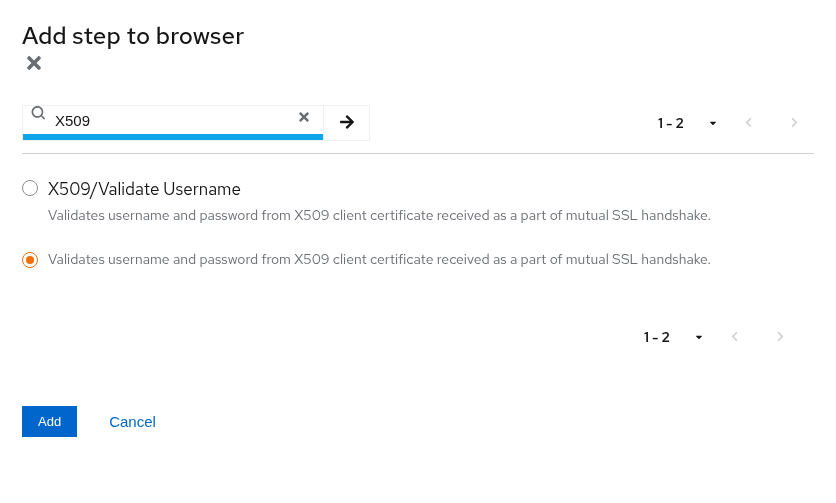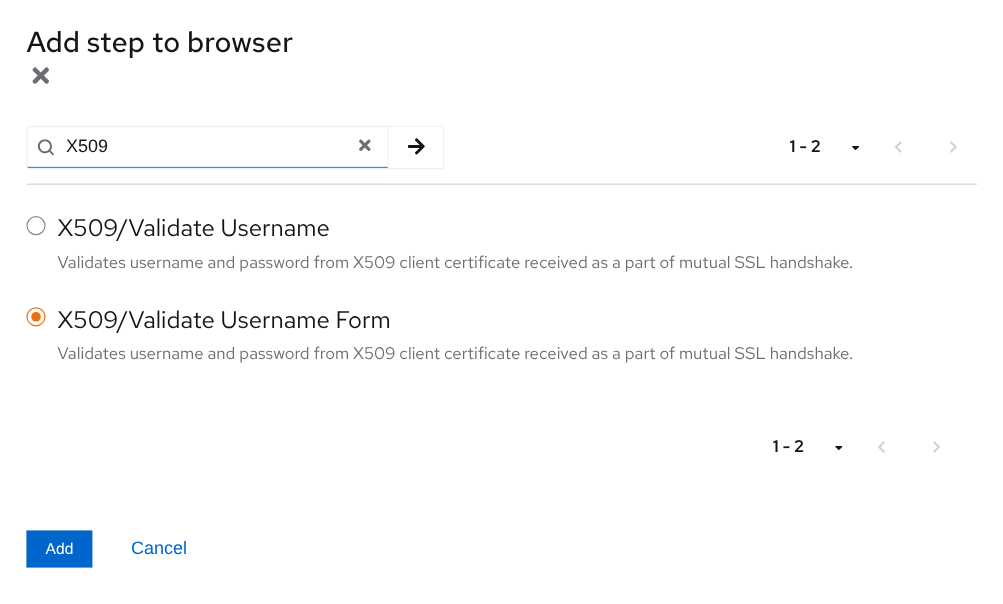--- a/index.html
+++ b/index.html
@@ -45,24 +45,23 @@
     margin-top: 28px;
   }
   .search-group {
     display: inline-flex;
     border: 1px solid #f0f0f0;
     height: 36px;
     background: #fff;
   }
   .search-box {
     display: inline-flex;
-    align-items: center;
     width: 300px;
     padding: 0 8px;
-    border-bottom: 1px solid #0ea5e9;
+    border-bottom: 6px solid #0ea5e9;
     position: relative;
   }
   .search-icon { color: #6a6e73; margin-right: 8px; display:flex; }
   .search-icon svg { width:14px; height:14px; }
   .search-input {
     border: none;
     outline: none;
     font-size: 15px;
     flex: 1;
     color: #151515;
@@ -147,21 +146,21 @@
     content: '';
     position: absolute;
     top: 50%; left: 50%;
     width: 8px; height: 8px;
     background: #ef6d0a;
     border-radius: 50%;
     transform: translate(-50%, -50%);
   }
   .option-body { flex:1; }
   .option-title {
-    font-size: 20px;
+    font-size: 17px;
     color: #151515;
     margin-bottom: 6px;
     cursor:pointer;
   }
   .option-desc {
     font-size: 14px;
     color: #6a6e73;
     line-height: 1.4;
   }
 
@@ -270,21 +269,20 @@
     <div class="radio"></div>
     <div class="option-body">
       <div class="option-title">X509/Validate Username</div>
       <div class="option-desc">Validates username and password from X509 client certificate received as a part of mutual SSL handshake.</div>
     </div>
   </div>
 
   <div class="option">
     <div class="radio selected"></div>
     <div class="option-body">
-      <div class="option-title">X509/Validate Username Form</div>
       <div class="option-desc">Validates username and password from X509 client certificate received as a part of mutual SSL handshake.</div>
     </div>
   </div>
 
   <div class="bottom-pagination">
     <div class="pagination">
       <div class="page-range">
         <span class="page-range-text">1 - 2</span>
         <span class="caret">
           <svg viewBox="0 0 320 512" fill="currentColor">

